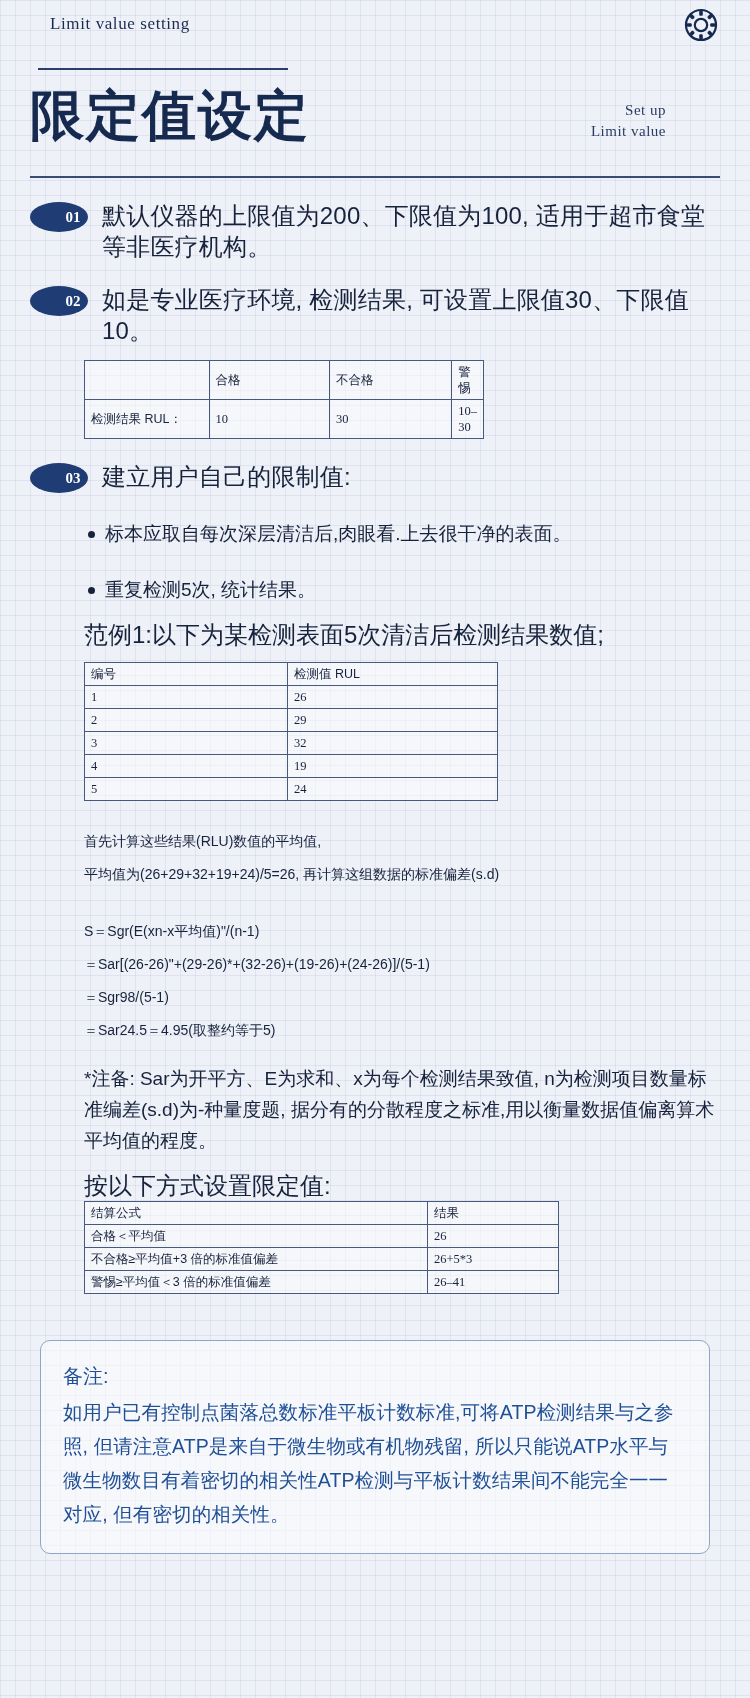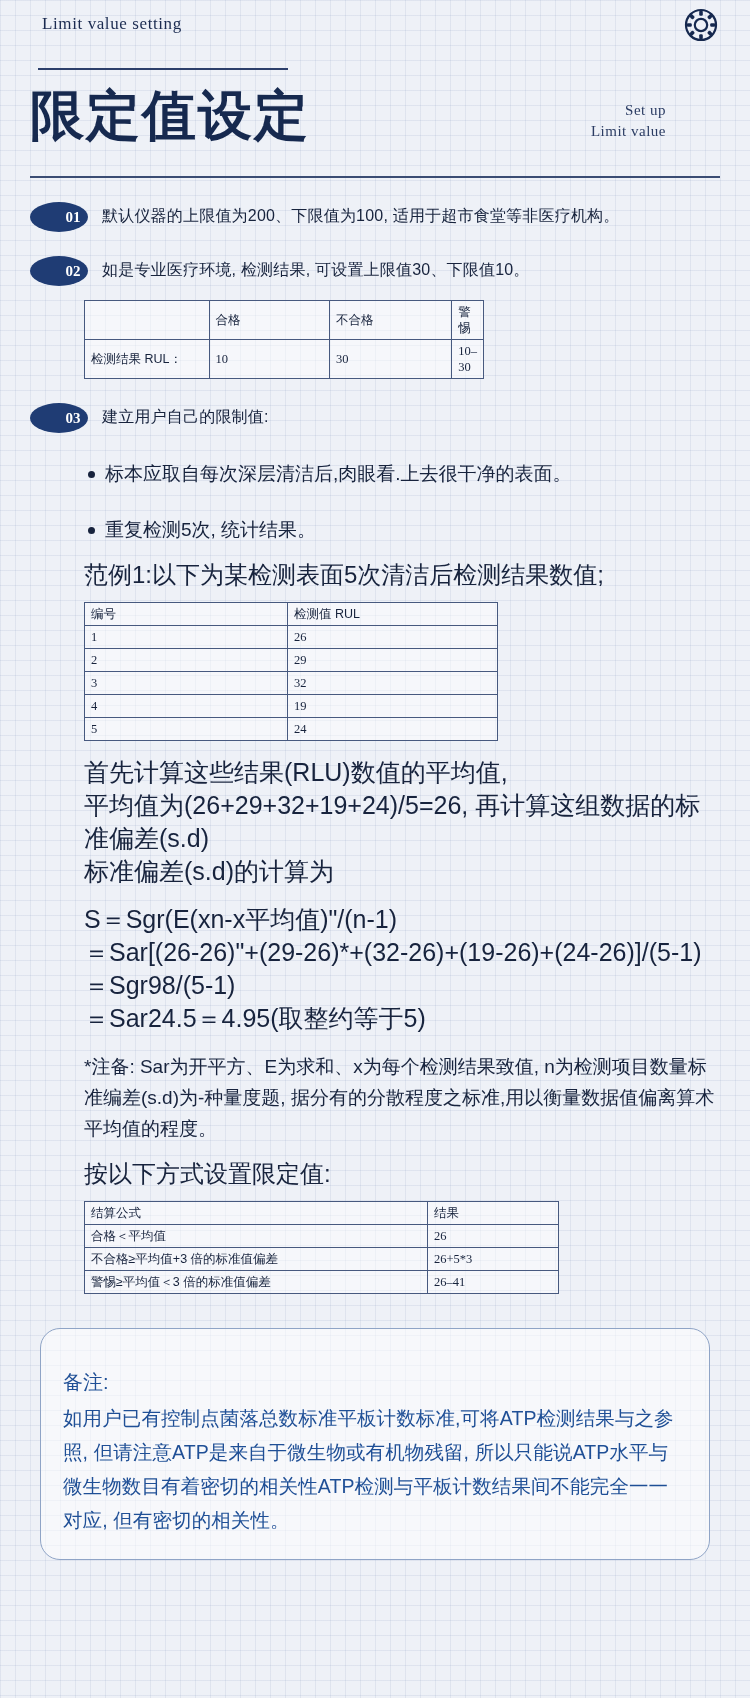--- a/index.html
+++ b/index.html
@@ -32,21 +32,21 @@
   .topbar {
     position: relative;
     padding-top: 14px;
     height: 46px;
   }
   .kicker {
     font-family: "Liberation Serif", serif;
     font-size: 17px;
     letter-spacing: 0.6px;
     color: #1b2b50;
-    padding-left: 12px;
+    padding-left: 20px;
   }
   .gear {
     position: absolute;
     right: 2px;
     top: 8px;
     width: 34px;
     height: 34px;
   }
   .rule-short {
     margin: 8px 0 0 8px;
@@ -103,21 +103,21 @@
     font-size: 15px;
     font-weight: bold;
     display: flex;
     align-items: center;
     justify-content: center;
     margin-top: 2px;
     padding-left: 28px;
   }
   .item-text {
     margin-left: 14px;
-    font-size: 16px;
+    font-size: 24px;
     line-height: 31px;
     color: #17233d;
     letter-spacing: 0.2px;
   }
 
   
   .tbl-wrap {
     margin: 14px 0 0 54px;
   }
   table.grid {
@@ -163,40 +163,40 @@
     background: #17233d;
     margin: 12px 10px 0 4px;
   }
   .para {
     margin-top: 14px;
     font-size: 24px;
     line-height: 31px;
     color: #17233d;
   }
   .calc {
-    margin-top: 15px;
-    font-size: 25px;
+    margin-top: 24px;
+    font-size: 14px;
     line-height: 33px;
     color: #17233d;
   }
   .calc div { white-space: pre-wrap; }
   .note {
     margin-top: 16px;
     font-size: 19px;
     line-height: 31px;
     color: #17233d;
   }
 
   
   .remark {
-    margin: 34px 10px 0 10px;
+    margin: 46px 10px 0 10px;
     border: 1px solid #8fa4c6;
-    border-radius: 20px;
+    border-radius: 10px;
     background: rgba(255,255,255,0.5);
-    padding: 38px 22px 22px 22px;
+    padding: 20px 22px 22px 22px;
   }
   .remark-title {
     color: #1f4f96;
     font-size: 20px;
     line-height: 30px;
     margin-bottom: 4px;
   }
   .remark-body {
     color: #1f4f96;
     font-size: 19.5px;
@@ -313,35 +313,34 @@
           <td class="mono">5</td>
           <td class="mono">24</td>
         </tr>
       </tbody>
         </table>
     </div>
 
     <div class="calc">
       <div>首先计算这些结果(RLU)数值的平均值,</div>
       <div>平均值为(26+29+32+19+24)/5=26, 再计算这组数据的标准偏差(s.d)</div>
-      <div>标准偏差(s.d)的计算为</div>
     </div>
 
     <div class="calc">
       <div>S＝Sgr(E(xn-x平均值)"/(n-1)</div>
       <div>＝Sar[(26-26)"+(29-26)*+(32-26)+(19-26)+(24-26)]/(5-1)</div>
       <div>＝Sgr98/(5-1)</div>
       <div>＝Sar24.5＝4.95(取整约等于5)</div>
     </div>
 
     <div class="note">*注备: Sar为开平方、E为求和、x为每个检测结果致值, n为检测项目数量标准编差(s.d)为-种量度题, 据分有的分散程度之标准,用以衡量数据值偏离算术平均值的程度。</div>
 
     <div class="para">按以下方式设置限定值:</div>
 
-    <div style="margin-top:12px;">
+    <div style="">
       <table class="grid t3">
         <tbody>
             <tr>
           <td>结算公式</td>
           <td>结果</td>
         </tr>
         <tr>
           <td>合格＜平均值</td>
           <td class="mono">26</td>
         </tr>

